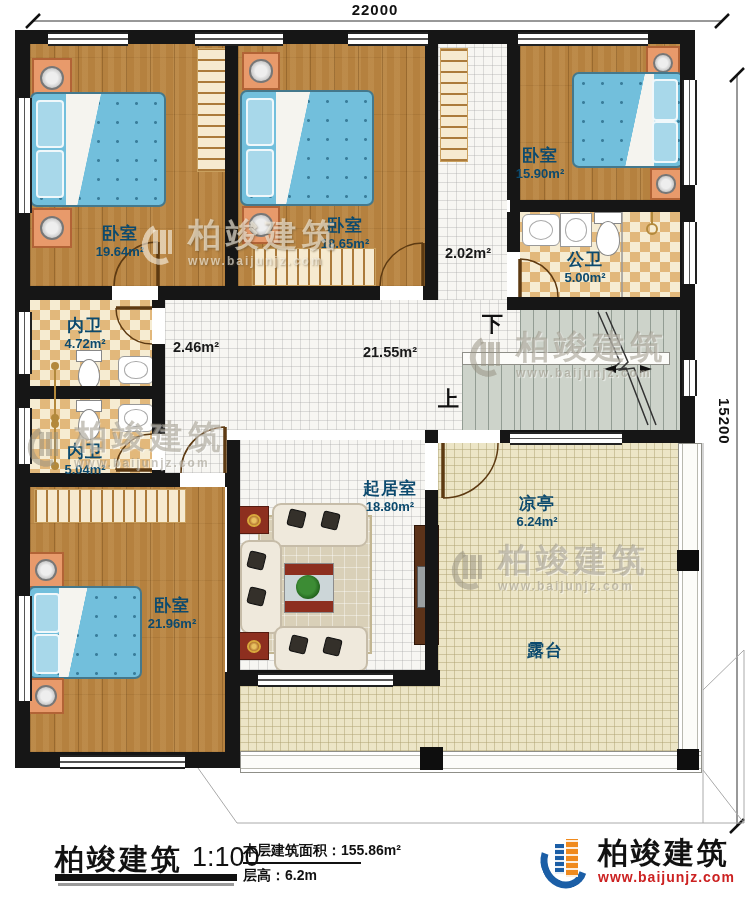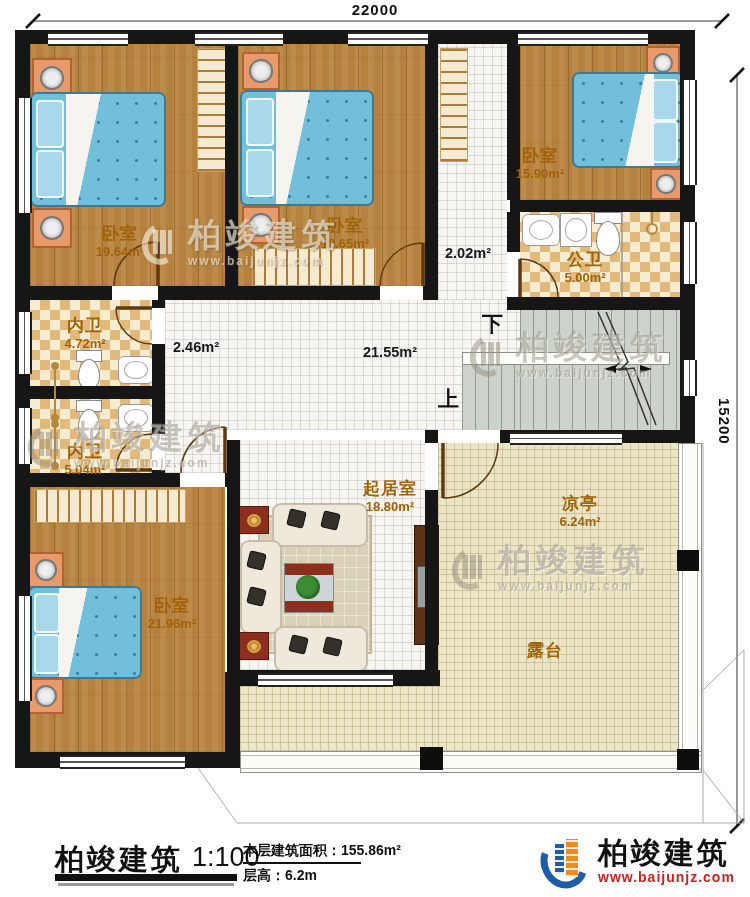--- a/index.html
+++ b/index.html
@@ -60,21 +60,21 @@
   .ctable{position:absolute;z-index:21;background:#ccd6d8;border:1px solid #8c8c8c;}
   .ctable::before{content:"";position:absolute;left:0;right:0;top:0;height:22%;background:var(--accent-red,#8d2f1f);}
   .ctable::after{content:"";position:absolute;left:0;right:0;bottom:0;height:22%;background:var(--accent-red,#8d2f1f);}
   .plant{position:absolute;z-index:23;border-radius:50%;
        background:radial-gradient(circle at 45% 45%,#3c8c34 0 45%,#1d5c18 75%,rgba(0,0,0,0) 76%);}
   .endtable{position:absolute;background:var(--accent-red,#8d2f1f);border:1px solid #551b10;z-index:20;}
   .endtable::after{content:"";position:absolute;inset:25%;border-radius:50%;border:2px solid #d8a83c;
        background:radial-gradient(circle,#e8c060 30%,#a05a20 80%);}
   .tvcab{position:absolute;background:var(--cabinet,#5c3319);border:1px solid #2d1507;z-index:20;}
   .tv{position:absolute;background:#9aa0a2;border:1px solid #555;z-index:21;}
-  .room-label{position:absolute;z-index:50;text-align:center;color:#a16207;line-height:1.18;transform:translateX(-50%);white-space:nowrap;}
+  .room-label{position:absolute;z-index:50;text-align:center;color:#0c4a6e;line-height:1.18;transform:translateX(-50%);white-space:nowrap;}
   .room-label .nm{font-size:17px;font-weight:bold;letter-spacing:1px;display:block;}
   .room-label .ar{font-size:13px;font-weight:bold;display:block;}
   .area-label{position:absolute;z-index:50;font-size:14.5px;font-weight:bold;color:#191919;transform:translateX(-50%);white-space:nowrap;}
   .stair-label{position:absolute;z-index:50;font-size:21px;font-weight:bold;color:#111;}
   .dim{position:absolute;z-index:80;font-size:15px;font-weight:bold;color:#111;letter-spacing:1px;}
   .dimv{writing-mode:vertical-rl;}
   .wm{position:absolute;z-index:60;display:flex;gap:8px;align-items:center;pointer-events:none;}
   .wm-light{color:rgba(248,243,230,.62);text-shadow:1px 1px 2px rgba(92,70,40,.45);}
   .wm-grey{color:rgba(150,144,128,.52);text-shadow:1px 1px 1px rgba(255,255,255,.55);}
   .wm .wm-cn{font-size:33px;font-weight:bold;letter-spacing:5px;line-height:1;}
@@ -274,21 +274,21 @@
       <span class="ar">5.04m²</span>
     </div>
   <div class="room-label" style="left:172px;top:596px;">
     <span class="nm">卧室</span>
       <span class="ar">21.96m²</span>
     </div>
   <div class="room-label" style="left:390px;top:479px;">
     <span class="nm">起居室</span>
       <span class="ar">18.80m²</span>
     </div>
-  <div class="room-label" style="left:580px;top:494px;">
+  <div class="room-label" style="left:537px;top:494px;">
     <span class="nm">凉亭</span>
       <span class="ar">6.24m²</span>
     </div>
   <div class="room-label" style="left:545px;top:641px;">
     <span class="nm">露台</span>
     </div>
   <div class="area-label" style="left:390px;top:344px;">21.55m²</div>
   <div class="area-label" style="left:196px;top:339px;">2.46m²</div>
   <div class="area-label" style="left:468px;top:245px;">2.02m²</div>
   <div class="stair-label" style="left:482px;top:310px;">下</div>

